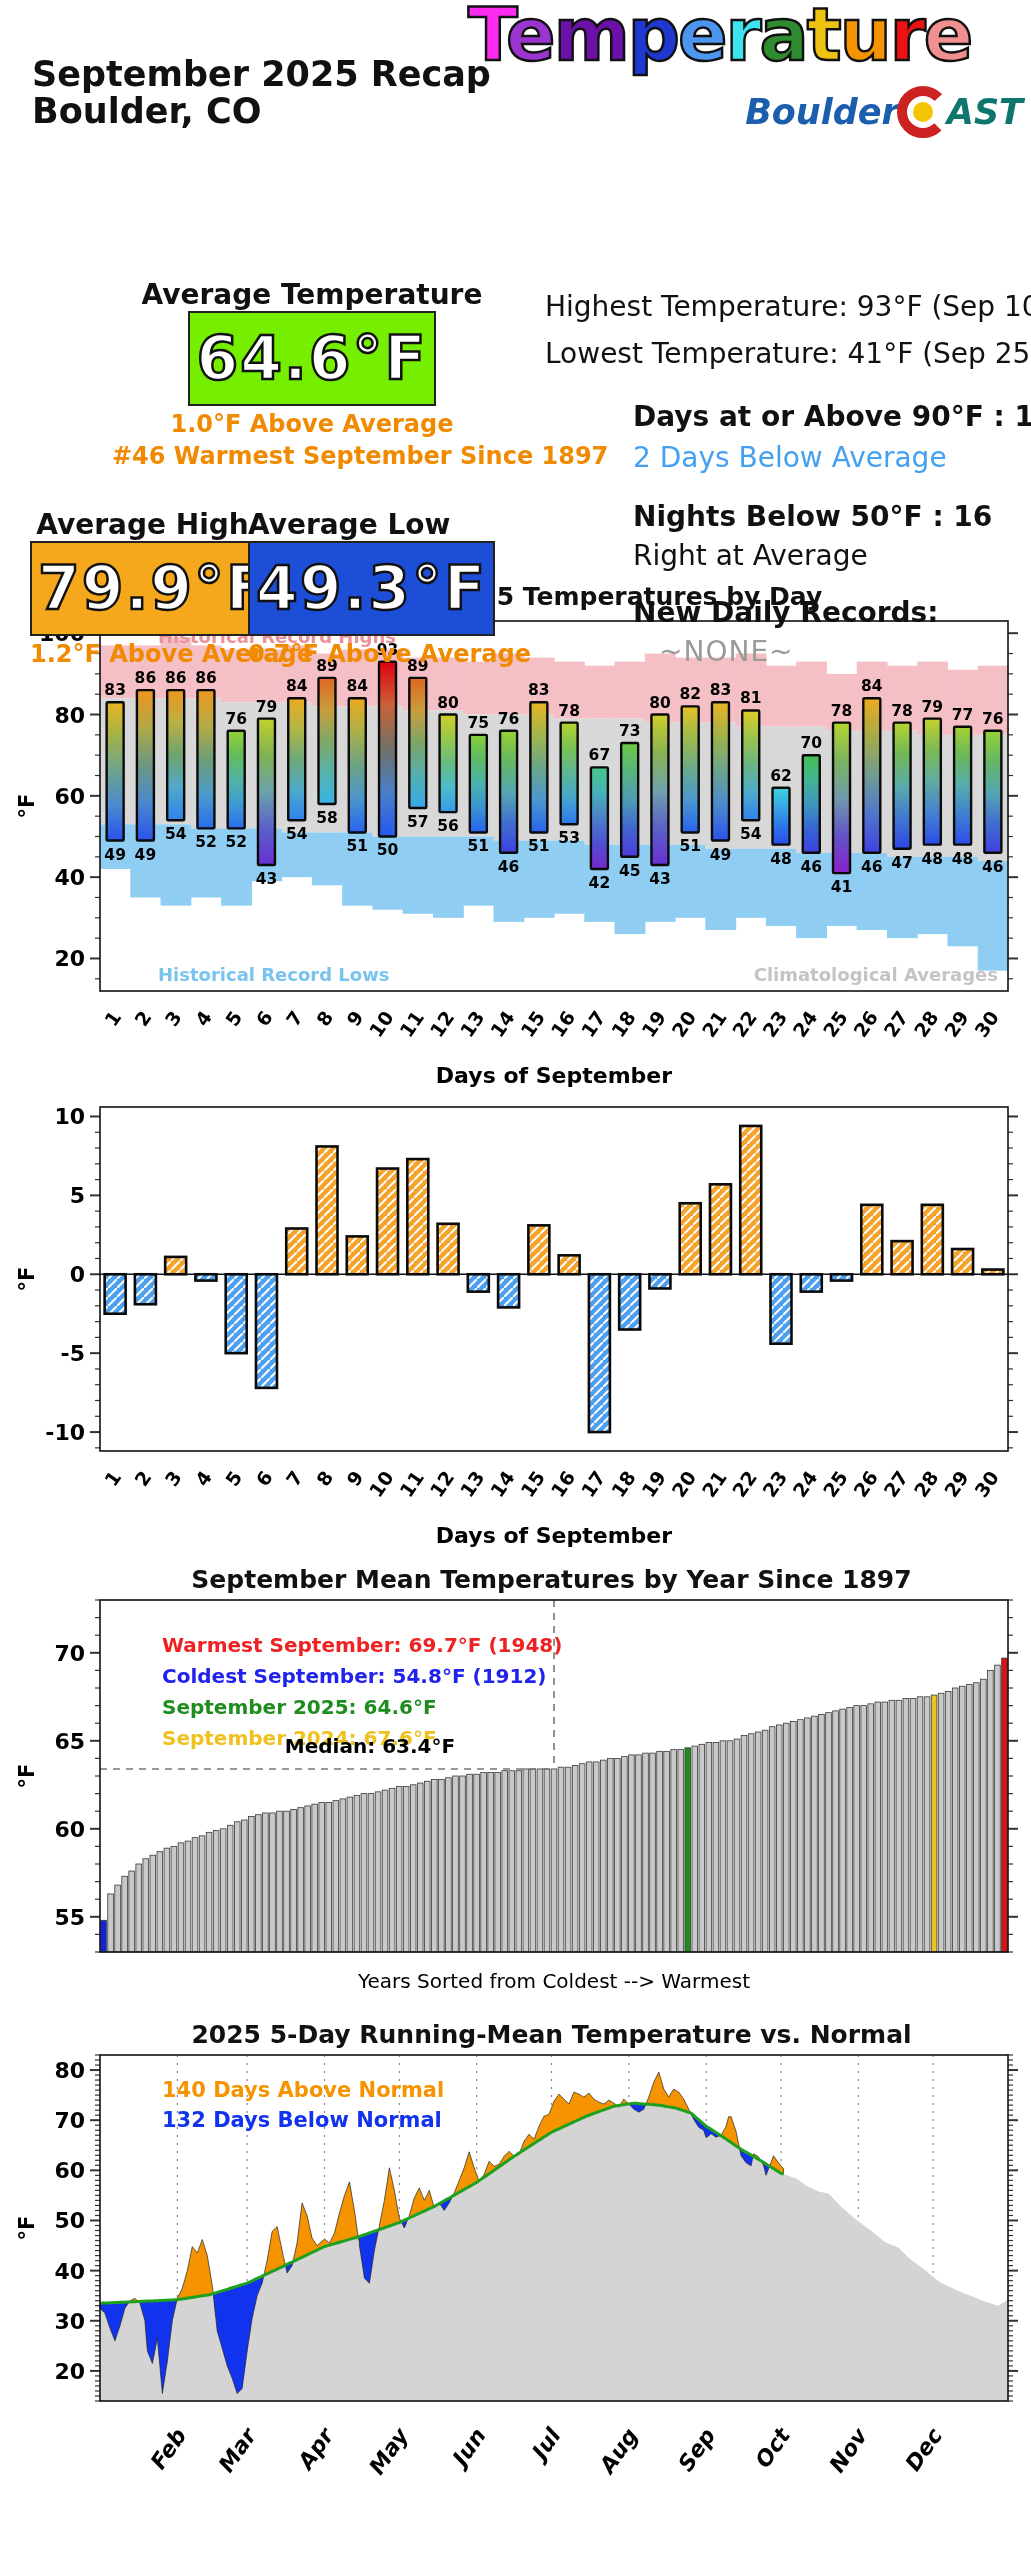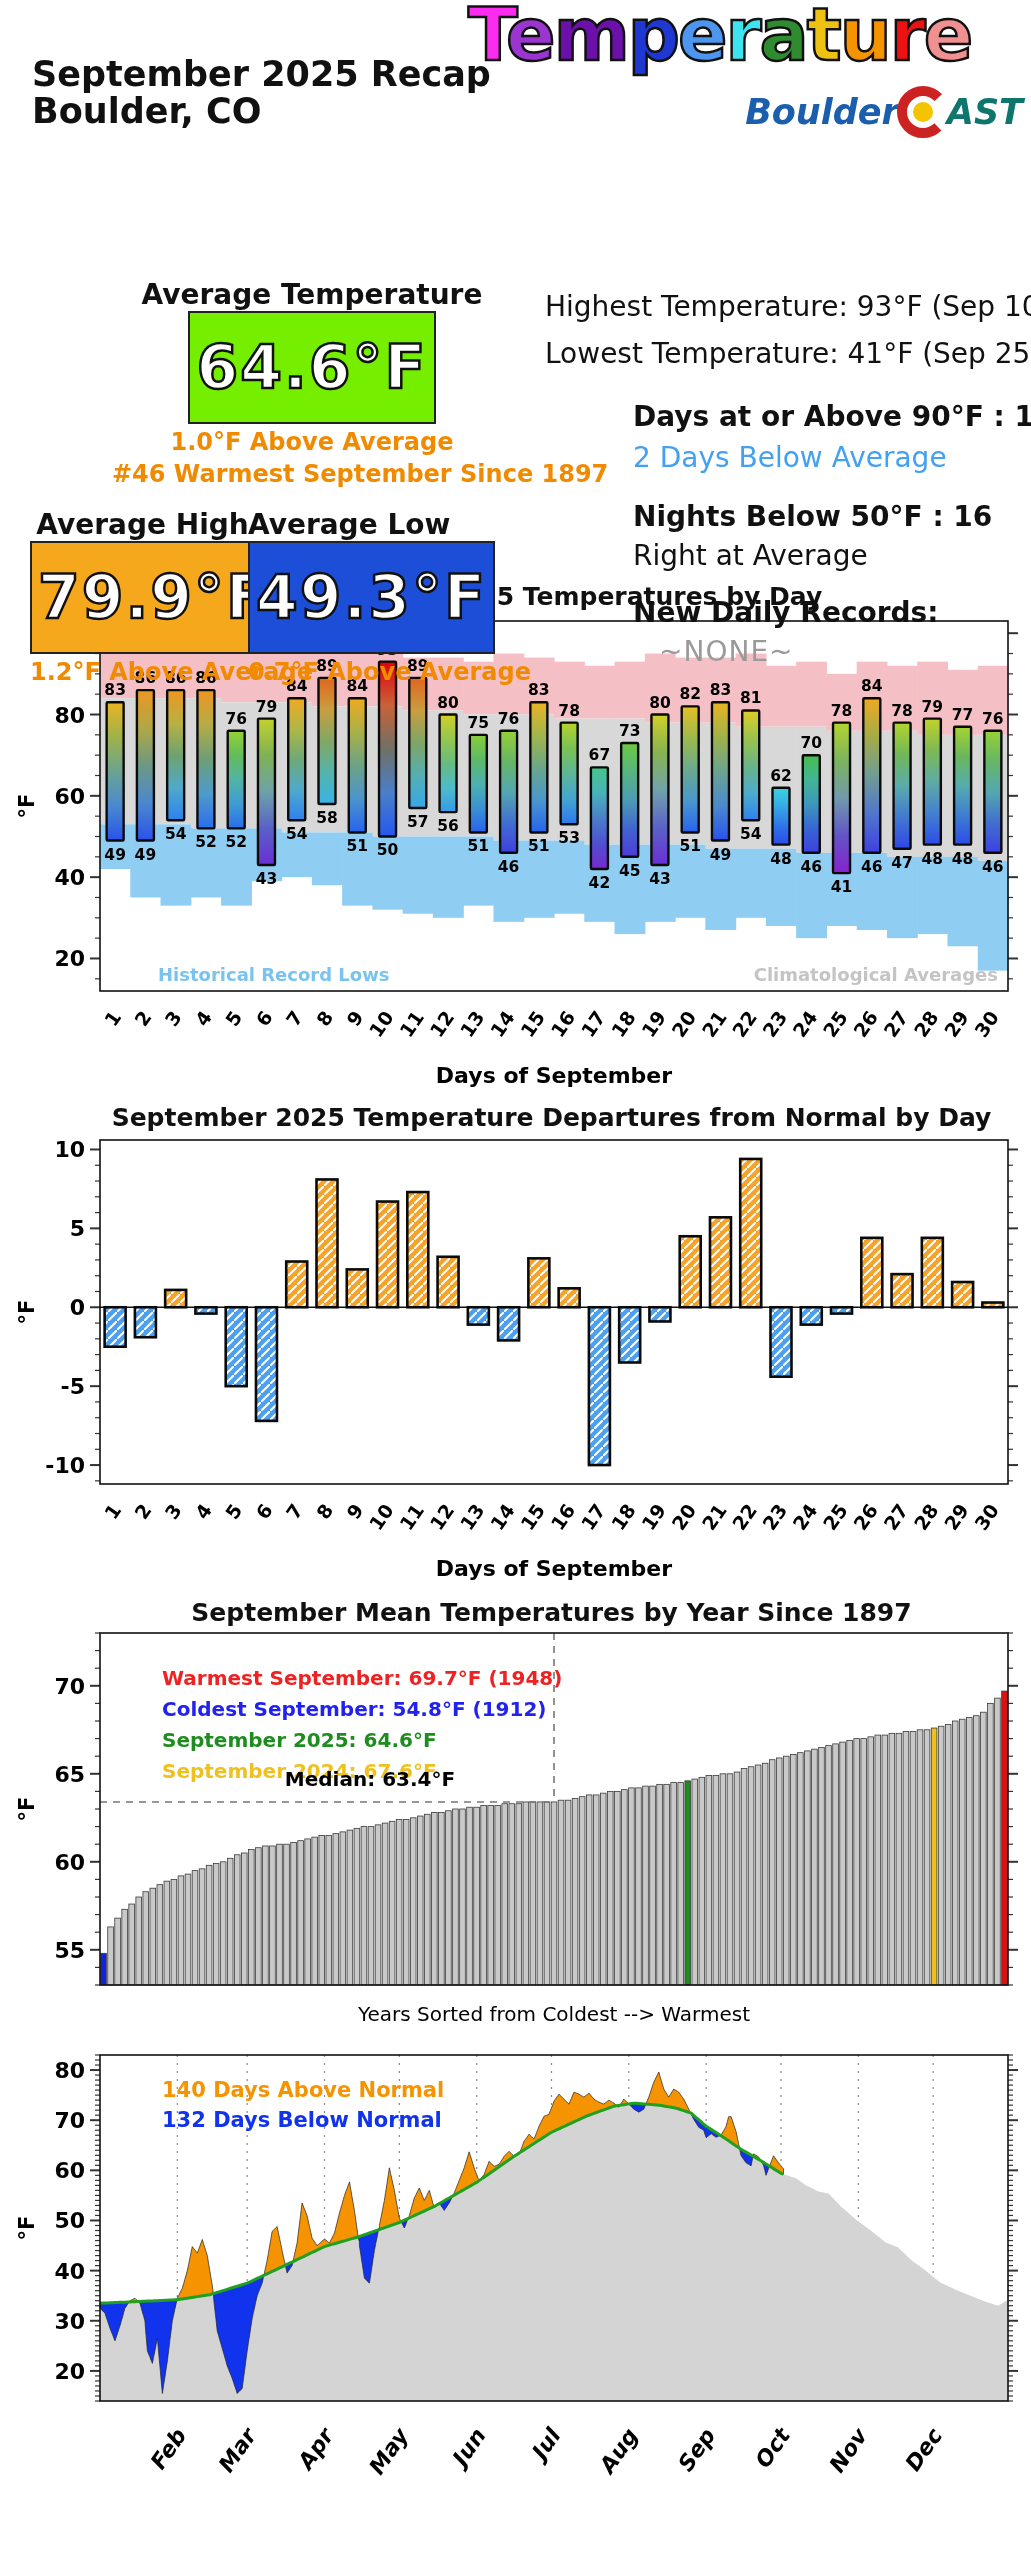--- a/index.html
+++ b/index.html
@@ -7,21 +7,21 @@
   .hdr{position:relative;height:140px;}
   .t1{position:absolute;left:32px;top:8px;font-size:35px;font-weight:800;line-height:1.07;white-space:nowrap;margin-top:48px;}
   .wordmark{position:absolute;left:468px;top:-8px;font-size:73px;font-weight:800;letter-spacing:-2px;white-space:nowrap;}
   .wordmark span{-webkit-text-stroke:2.5px #111;}
   .brand{position:absolute;right:8px;top:86px;font-size:35px;font-weight:800;font-style:italic;display:flex;align-items:center;}
   .brand svg{margin:0 -2px;}
   .stats{position:relative;height:438px;}
   .grp{position:absolute;text-align:center;}
   .slabel{font-size:28px;font-weight:800;white-space:nowrap;}
   .box{display:inline-block;border:2.5px solid #222;font-size:60px;font-weight:800;color:#fff;
-       -webkit-text-stroke:2.5px #111;letter-spacing:2px;padding:17px 6px;min-width:195px;line-height:1.25;}
+       -webkit-text-stroke:2.5px #111;letter-spacing:2px;padding:8px 6px;min-width:195px;line-height:1.25;}
   .note{font-size:24px;font-weight:800;white-space:nowrap;margin-top:4px;}
   .rcol{position:absolute;left:545px;top:150px;font-size:28px;white-space:nowrap;}
   .rcol .b{font-weight:800;}
   .rind{margin-left:88px;}
   .chart h2{font-size:25px;font-weight:800;text-align:center;margin:4px 0 0 72px;white-space:nowrap;}
   svg{display:block;}
   text{font-family:"DejaVu Sans","Liberation Sans",sans-serif;}
 </style>
 </head>
 <body>
@@ -554,21 +554,20 @@
         <text x="0" y="0" text-anchor="end" font-size="19" font-weight="700" transform="translate(909.0666666666666 406) rotate(-55)">27</text>
         <text x="0" y="0" text-anchor="end" font-size="19" font-weight="700" transform="translate(939.3333333333333 406) rotate(-55)">28</text>
         <text x="0" y="0" text-anchor="end" font-size="19" font-weight="700" transform="translate(969.6 406) rotate(-55)">29</text>
         <text x="0" y="0" text-anchor="end" font-size="19" font-weight="700" transform="translate(999.8666666666667 406) rotate(-55)">30</text>
         <text x="554" y="472" text-anchor="middle" font-size="22" font-weight="700">Days of September</text>
       </g>
     </svg>
 </div>
 
 <div class="chart">
-  <h2>September 2025 Temperature Departures from Normal by Day</h2>
   <svg id="c2" width="1031" height="462" viewBox="0 0 1031 462">
       <defs>
         <pattern id="hA" width="9" height="9" patternUnits="userSpaceOnUse">
           <rect x="0" y="0" width="9" height="9" fill="#F5A32A"></rect>
           <line x1="-2" y1="11" x2="11" y2="-2" stroke="#fff" stroke-width="2"></line>
         </pattern>
         <pattern id="hB" width="9" height="9" patternUnits="userSpaceOnUse">
           <rect x="0" y="0" width="9" height="9" fill="#4D9FF0"></rect>
           <line x1="-2" y1="11" x2="11" y2="-2" stroke="#fff" stroke-width="2"></line>
         </pattern>
@@ -888,20 +887,21 @@
         <line x1="95" y1="6" x2="100" y2="6" stroke="#333" stroke-width="1.2"></line>
         <line x1="1008" y1="6" x2="1013" y2="6" stroke="#333" stroke-width="1.2"></line>
         <text x="34" y="182" text-anchor="middle" font-size="21" font-weight="700" transform="rotate(-90 34 182)">°F</text>
         <rect x="100" y="6" width="908" height="352" fill="none" stroke="#111" stroke-width="1.6"></rect>
       </g>
       <text x="554" y="394" text-anchor="middle" font-size="20" font-weight="500">Years Sorted from Coldest --&gt; Warmest</text>
     </svg>
 </div>
 
 <div class="chart">
+  <h2>2025 5-Day Running-Mean Temperature vs. Normal</h2>
   <svg id="c4" width="1031" height="440" viewBox="0 0 1031 440">
       <g>
         <line x1="177.32967032967034" y1="6" x2="177.32967032967034" y2="352" stroke="#888" stroke-width="1.2" stroke-dasharray="2 6"></line>
         <line x1="247.17582417582418" y1="6" x2="247.17582417582418" y2="352" stroke="#888" stroke-width="1.2" stroke-dasharray="2 6"></line>
         <line x1="324.50549450549454" y1="6" x2="324.50549450549454" y2="352" stroke="#888" stroke-width="1.2" stroke-dasharray="2 6"></line>
         <line x1="399.34065934065933" y1="6" x2="399.34065934065933" y2="352" stroke="#888" stroke-width="1.2" stroke-dasharray="2 6"></line>
         <line x1="476.6703296703297" y1="6" x2="476.6703296703297" y2="352" stroke="#888" stroke-width="1.2" stroke-dasharray="2 6"></line>
         <line x1="551.5054945054944" y1="6" x2="551.5054945054944" y2="352" stroke="#888" stroke-width="1.2" stroke-dasharray="2 6"></line>
         <line x1="628.8351648351648" y1="6" x2="628.8351648351648" y2="352" stroke="#888" stroke-width="1.2" stroke-dasharray="2 6"></line>
         <line x1="706.1648351648352" y1="6" x2="706.1648351648352" y2="352" stroke="#888" stroke-width="1.2" stroke-dasharray="2 6"></line>

